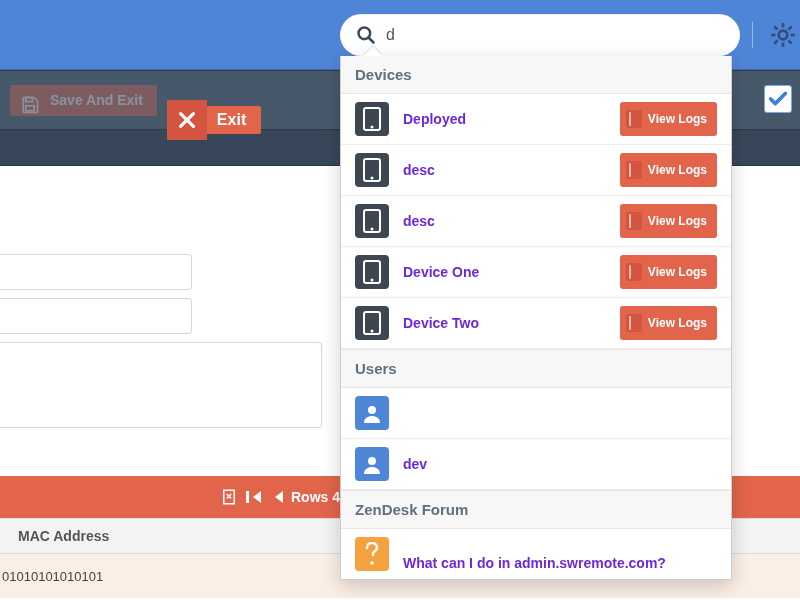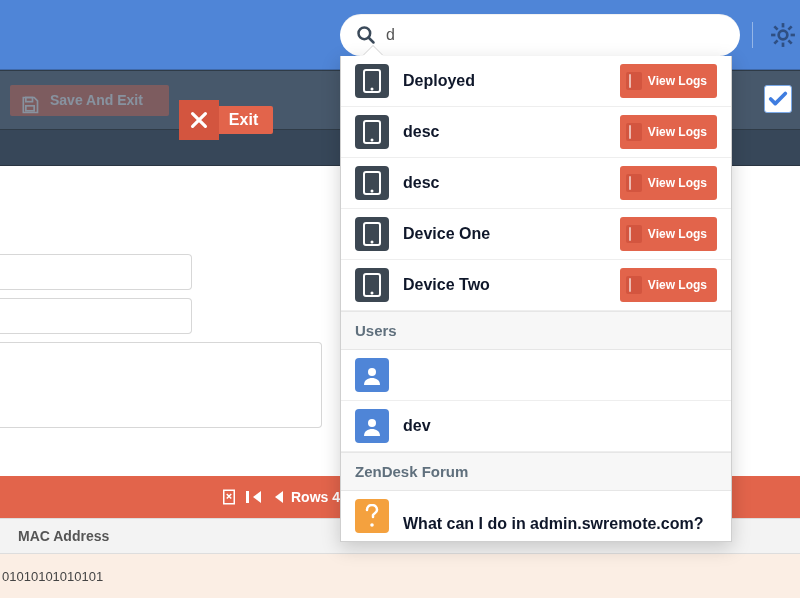--- a/index.html
+++ b/index.html
@@ -52,21 +52,21 @@
     align-items: center;
     padding-left: 10px;
   }
   .btn-save {
     background: #e2644b;
     opacity: .35;
     color: #fff;
     font-weight: 700;
     font-size: 14px;
     height: 31px;
-    padding: 0 26px 0 40px;
+    padding: 0 14px 0 40px;
     position: relative;
     border-radius: 2px;
     margin-right: 10px;
     display: flex; align-items: center;
   }
   .btn-save .disk {
     position: absolute; left: 10px; top: 10px; width: 20px; height: 20px;
   }
   .btn-exit {
     background: #e2644b;
@@ -171,21 +171,21 @@
   }
   .dd-item:last-child { border-bottom: none; align-items: flex-end; }
   .dd-ico {
     width: 34px; height: 34px; border-radius:4px;
     display:flex; align-items:center; justify-content:center;
     margin-right: 14px; flex:none; color:#fff;
   }
   .dd-ico.device { background:#3c4752; }
   .dd-ico.user { background:#4f85d7; }
   .dd-ico.forum { background:#f4a13e; }
-  .dd-label { flex:1; font-weight:700; color:#0f172a; font-size:16px; }
+  .dd-label { flex:1; font-weight:700; color:#6d28d9; font-size:14px; }
   .dd-btn {
     background:#e2644b; color:#fff; font-weight:700; font-size:12px;
     height:34px; border-radius:3px; display:flex; align-items:center;
     padding: 0 10px 0 6px;
   }
   .dd-btn .book {
     width:16px; height:18px; background:#d3553f; margin-right:6px; border-radius:2px;
     position:relative;
   }
   .dd-btn .book::before { content:""; position:absolute; left:3px; top:2px; width:2px; height:14px; background:rgba(255,255,255,.6); border-radius:1px;}
@@ -264,20 +264,21 @@
 
 <div class="thead">
   <span>MAC Address</span>
 </div>
 <div class="trow">
   <span>01010101010101</span>
 </div>
 
 <div class="dropdown">
 
+  <div class="dd-section">Devices</div>
 
   <div class="dd-item">
     <span class="dd-ico device">
         <svg width="18" height="24" viewBox="0 0 18 24">
           <rect x="1" y="1" width="16" height="22" rx="2" fill="none" stroke="#fff" stroke-width="2"></rect>
           <circle cx="9" cy="20" r="1.5" fill="#fff"></circle>
         </svg>
       </span>
     <span class="dd-label">Deployed</span>
     <span class="dd-btn">

